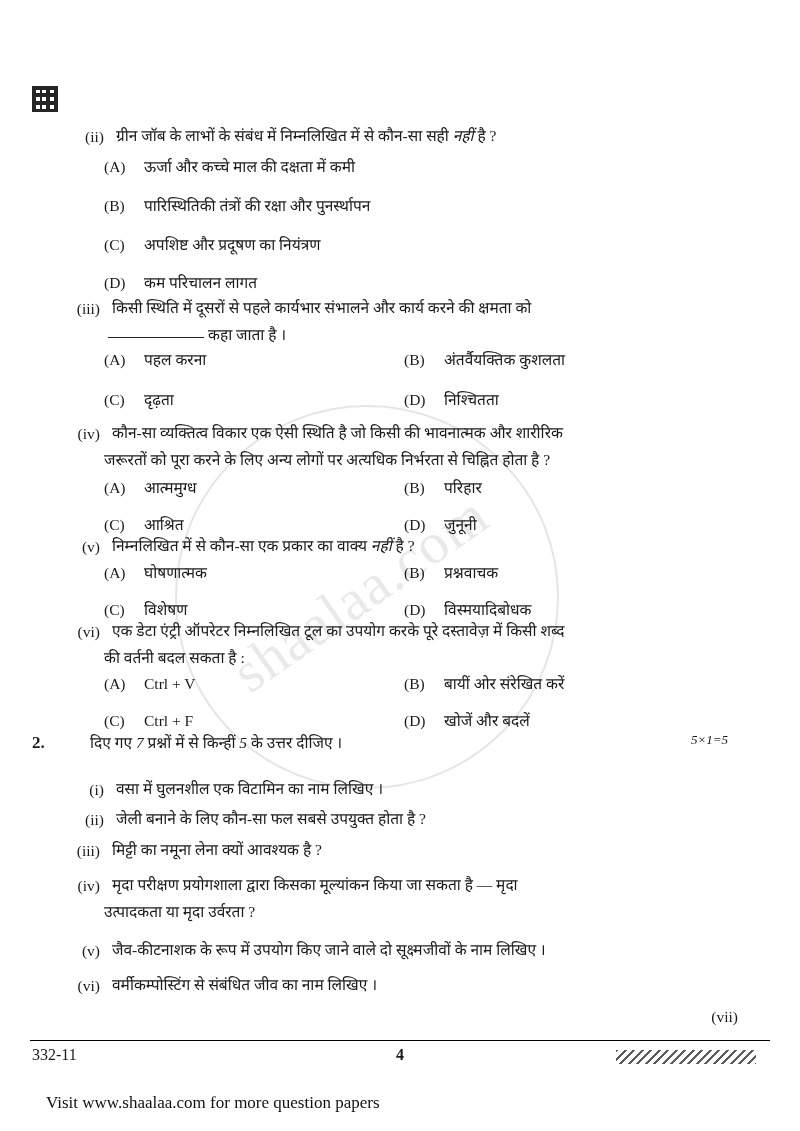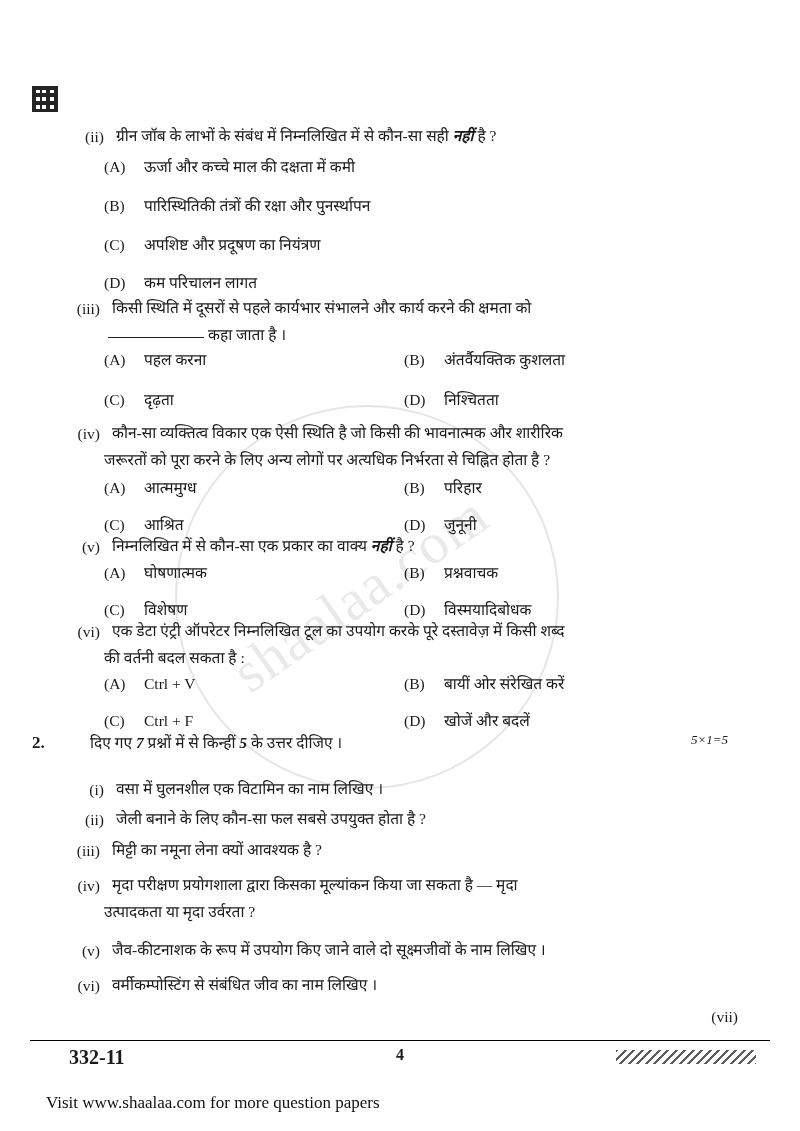--- a/index.html
+++ b/index.html
@@ -93,21 +93,21 @@
   }
   .qtext {
     font-size: 15.5px;
     line-height: 1.62;
     text-align: justify;
   }
   .qtext.stretch {
     text-align: justify;
     text-justify: inter-word;
   }
-  .ital { font-style: italic; font-weight: bold; }
+  .ital { font-style: italic; font-weight: normal; }
 
   
   .opts {
     position: absolute;
     display: flex;
     flex-wrap: wrap;
   }
   .opt {
     display: flex;
     align-items: flex-start;
@@ -140,23 +140,22 @@
     position: absolute;
     left: 30px;
     right: 30px;
     top: 1040px;
     border-top: 1px solid #000;
   }
   .footer-code {
     position: absolute;
     left: 32px;
     top: 1046px;
-    font-size: 20px;
-    font-weight: bold;
-    margin-left: 37px;
+    font-size: 16px;
+    font-weight: normal;
   }
   .footer-page {
     position: absolute;
     left: 0; right: 0;
     top: 1046px;
     text-align: center;
     font-size: 16px;
     font-weight: bold;
   }
   .footer-zig {

